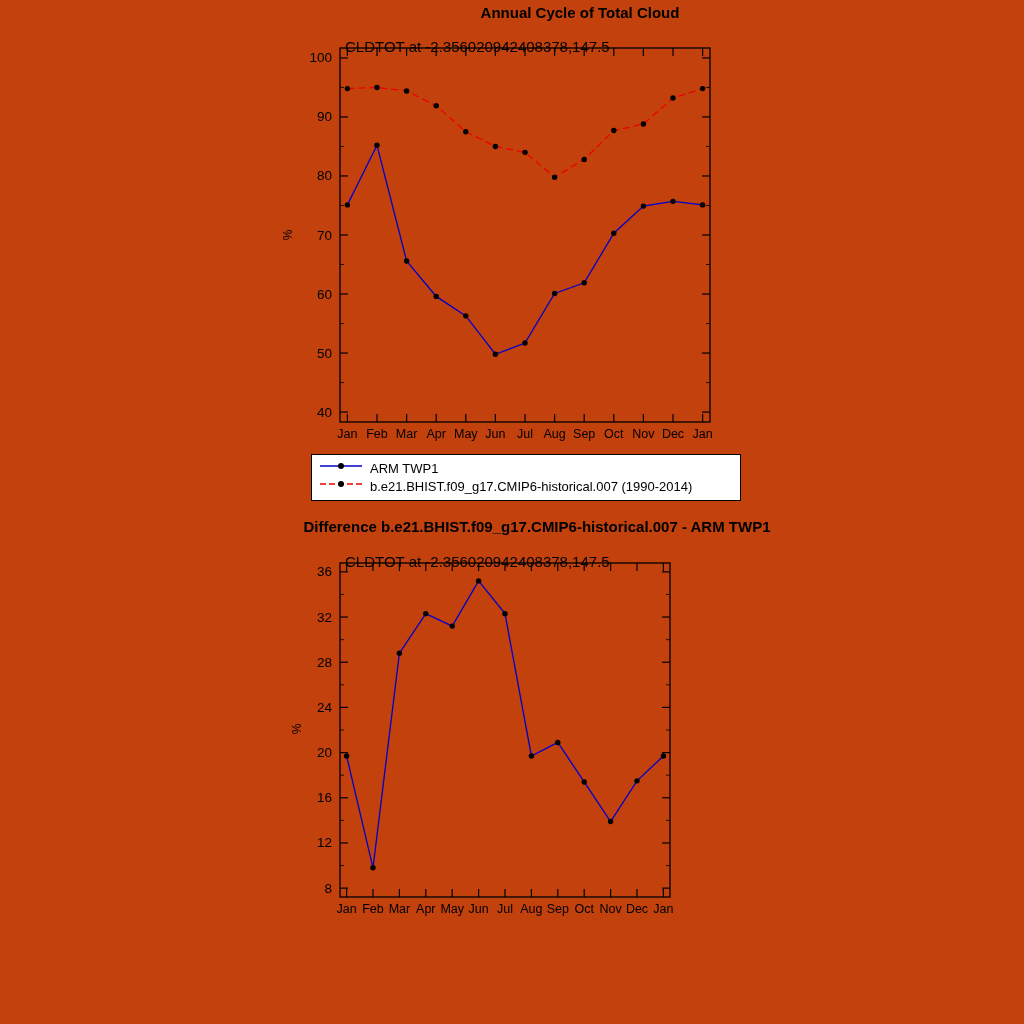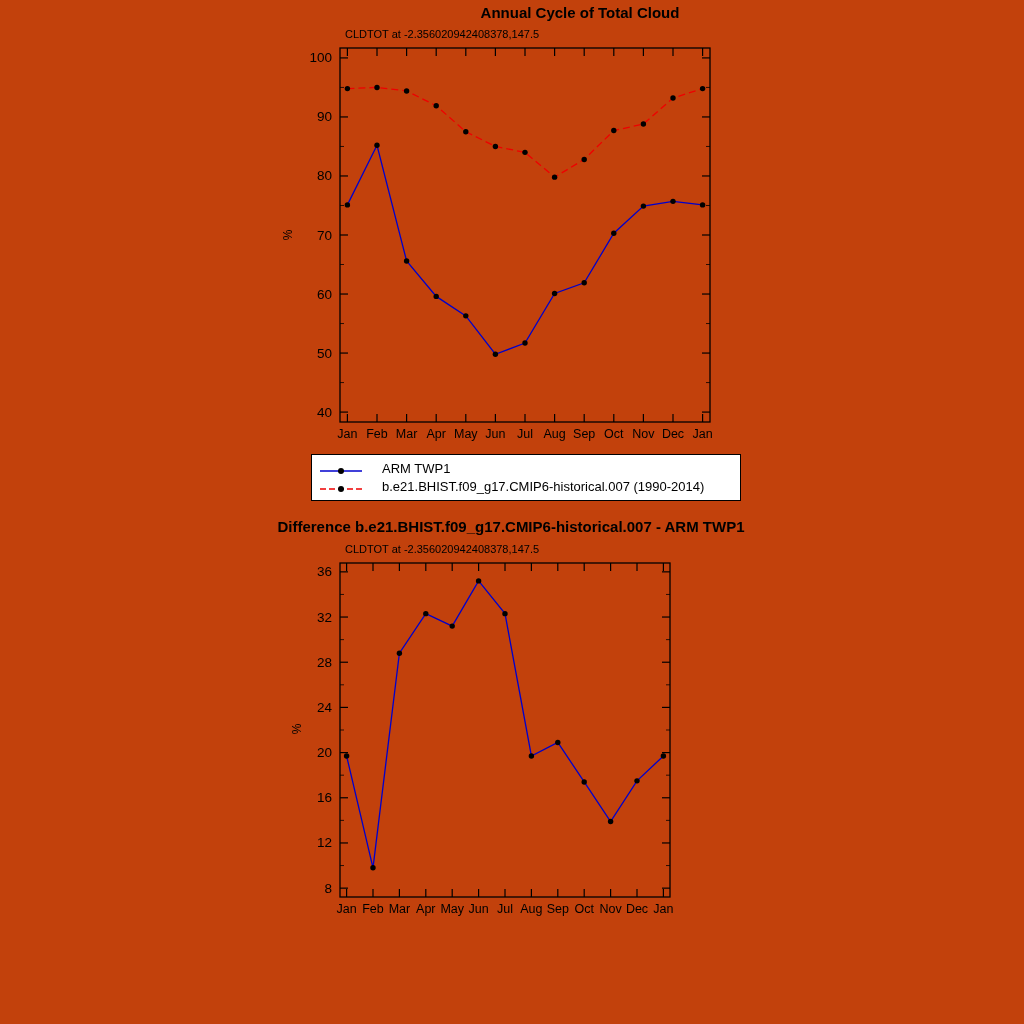--- a/index.html
+++ b/index.html
@@ -1,26 +1,26 @@
 <!DOCTYPE html>
 <html><head>
 <meta charset="utf-8">
 <style>
   html,body{margin:0;padding:0;background:#ffffff;}
   .page{position:relative;width:1024px;height:1024px;background:#c2410c;
         font-family:"Liberation Sans",sans-serif;color:#000;overflow:hidden;}
   .chart-title{position:absolute;transform:translateX(-50%);white-space:nowrap;
         font-size:15px;font-weight:bold;}
-  .chart-subtitle{position:absolute;font-size:11px;white-space:nowrap;}
+  .chart-subtitle{position:absolute;font-size:15px;white-space:nowrap;margin-top:10px;}
   .ylabel{position:absolute;font-size:12px;transform:rotate(-90deg);}
   svg.plot{position:absolute;}
   .legend{position:absolute;left:311px;top:454px;width:430px;height:47px;
         border:1px solid #000;box-sizing:border-box;display:flex;flex-direction:column;
         justify-content:center;padding-left:7px;gap:3px;background:#fff;}
-  .legend-row{display:flex;align-items:flex-end;gap:19px;font-size:13px;white-space:nowrap;}
+  .legend-row{display:flex;align-items:flex-start;gap:7px;font-size:13px;white-space:nowrap;}
   .legend-sample{flex:0 0 auto;}
 </style>
 </head>
 <body>
 
 <div class="page">
 
   <div class="chart-title" style="left:580px;top:4px;">Annual Cycle of Total Cloud</div>
   <div class="chart-subtitle" style="left:345px;top:28px;">CLDTOT at -2.356020942408378,147.5</div>
   <div class="ylabel" style="left:283px;top:228px;">%</div>
@@ -144,21 +144,21 @@
     </div>
     <div class="legend-row">
       <svg class="legend-sample" width="44" height="10">
         <line id="legend-line-1" x1="1" y1="5" x2="43" y2="5" stroke="#ee0000" stroke-width="1.3" stroke-dasharray="6,3"></line>
         <circle id="legend-dot-1" cx="22" cy="5" r="3" fill="#000000"></circle>
       </svg>
       <span>b.e21.BHIST.f09_g17.CMIP6-historical.007 (1990-2014)</span>
     </div>
   </div>
 
-  <div class="chart-title" style="left:511px;top:518px;">Difference b.e21.BHIST.f09_g17.CMIP6-historical.007 - ARM TWP1</div>
+  <div class="chart-title" style="left:537px;top:518px;">Difference b.e21.BHIST.f09_g17.CMIP6-historical.007 - ARM TWP1</div>
   <div class="chart-subtitle" style="left:345px;top:543px;">CLDTOT at -2.356020942408378,147.5</div>
   <div class="ylabel" style="left:292px;top:722px;">%</div>
   <svg id="chart2" class="plot" style="left:250px;top:555px;" width="520" height="372" viewBox="0 0 520 372">
       <rect x="90" y="8" width="330" height="334" fill="none" stroke="#000" stroke-width="1.3"></rect>
       <g font-family="&quot;Liberation Sans&quot;, sans-serif" fill="#000">
         <line x1="90" y1="333.1439393939394" x2="98" y2="333.1439393939394" stroke="#000" stroke-width="1.2"></line>
         <line x1="412" y1="333.1439393939394" x2="420" y2="333.1439393939394" stroke="#000" stroke-width="1.2"></line>
         <text x="82" y="337.6439393939394" text-anchor="end" font-size="13.5px">8</text>
         <line x1="90" y1="310.55194805194805" x2="94" y2="310.55194805194805" stroke="#000" stroke-width="0.8"></line>
         <line x1="416" y1="310.55194805194805" x2="420" y2="310.55194805194805" stroke="#000" stroke-width="0.8"></line>

